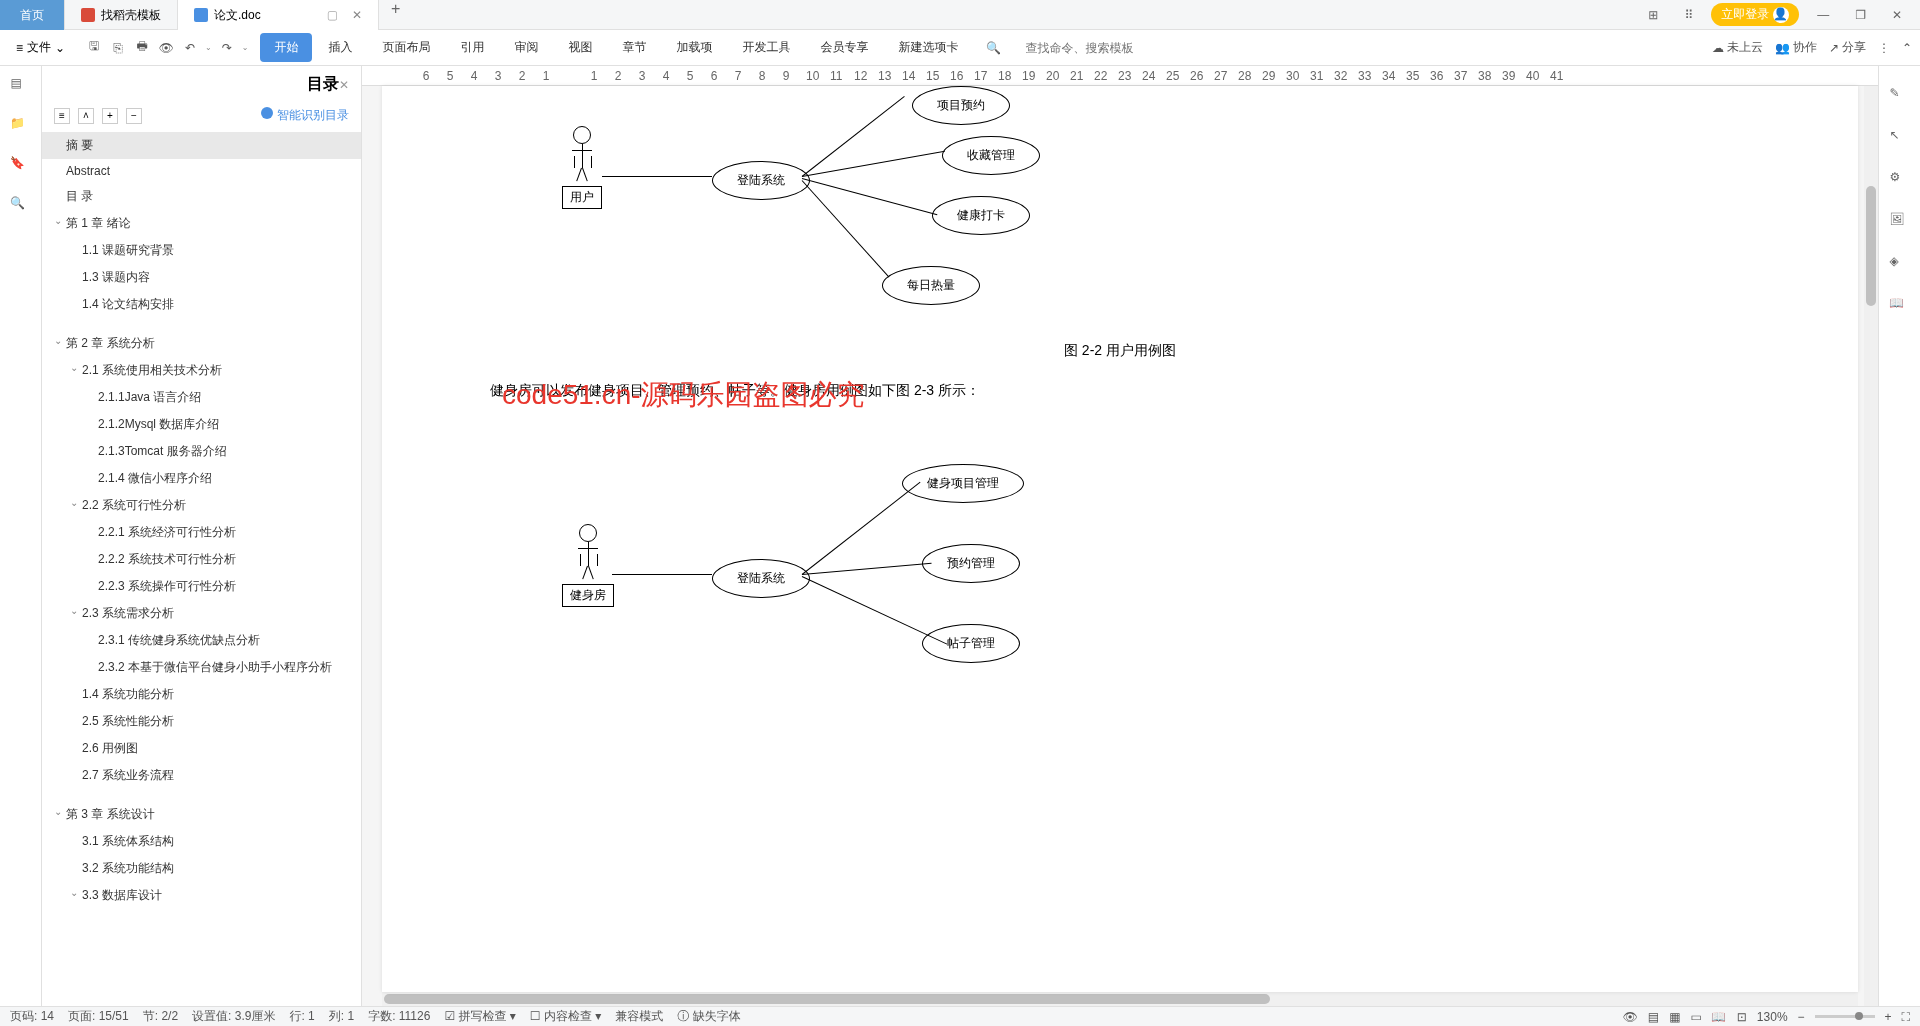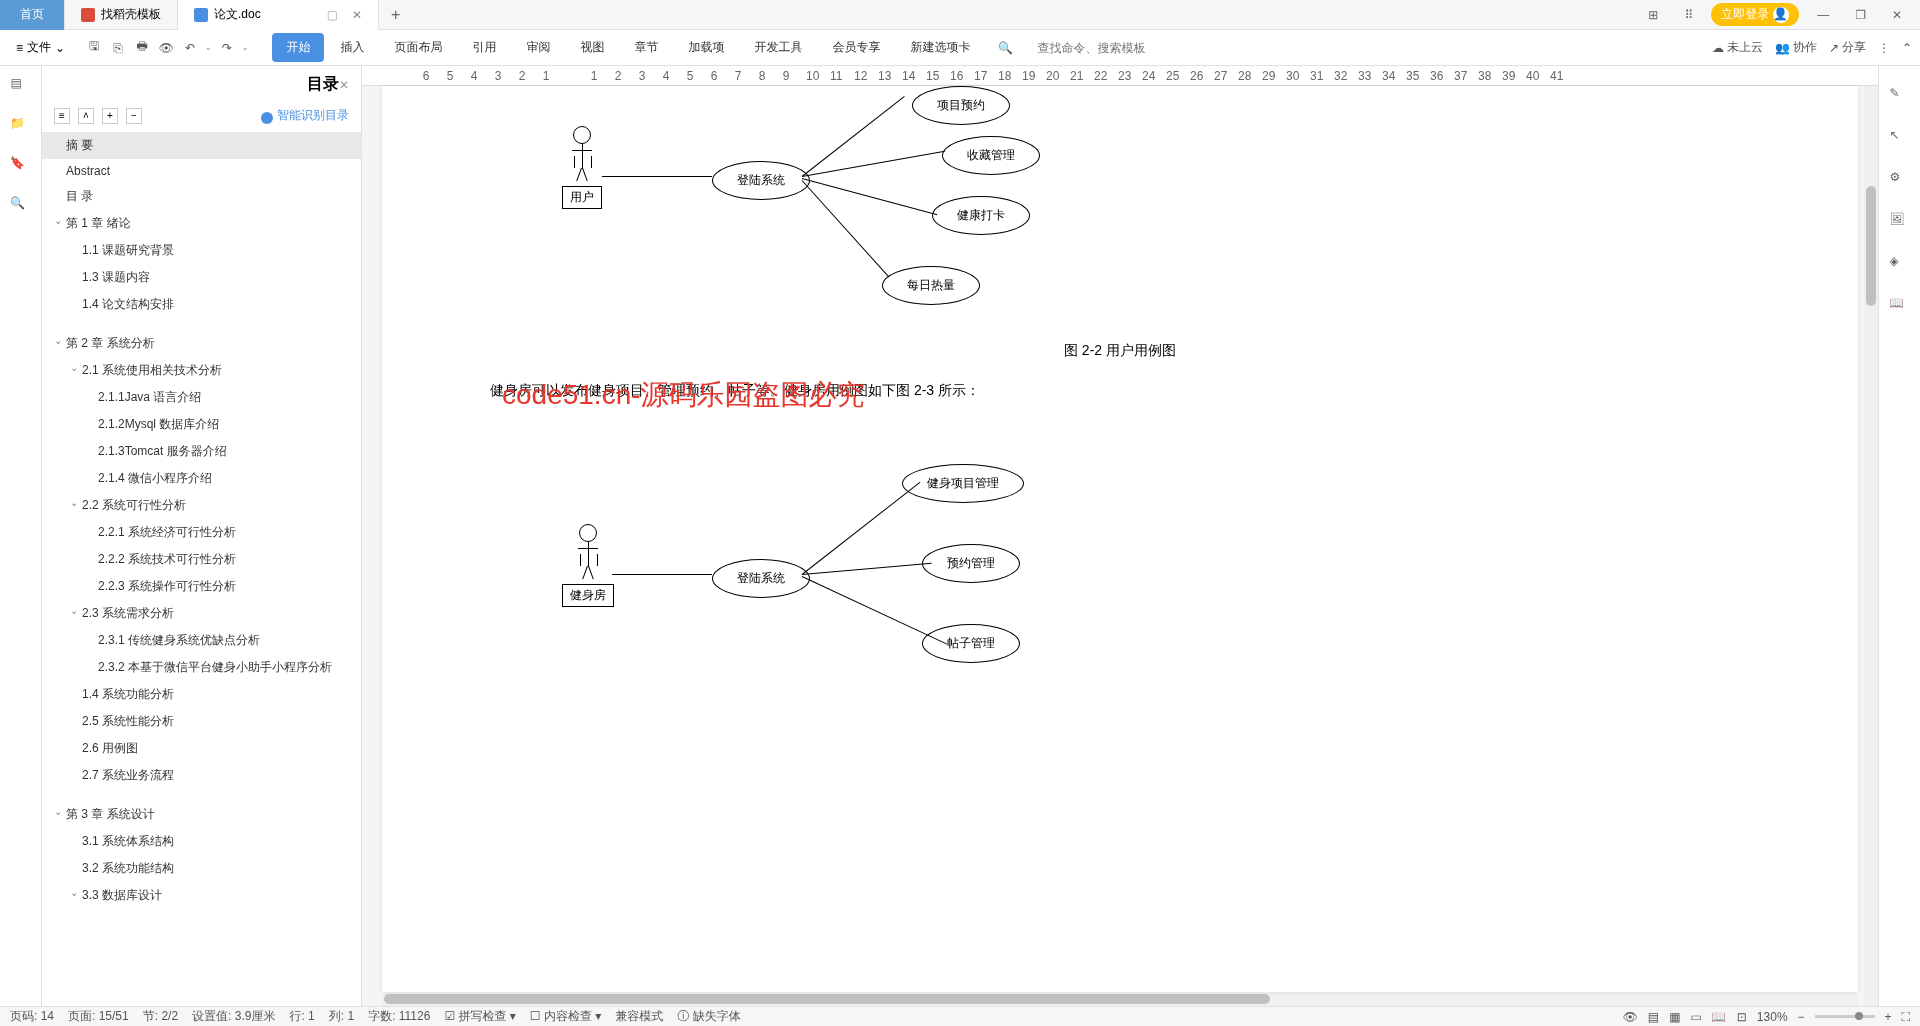--- a/index.html
+++ b/index.html
@@ -1,45 +1,45 @@
 <!DOCTYPE html>
 <html><head>
 <meta charset="utf-8">
 <style>
 *{margin:0;padding:0;box-sizing:border-box;font-family:"Microsoft YaHei",sans-serif;font-size:12px}
 body{background:#fff;overflow:hidden}
-.titlebar{height:30px;display:flex;align-items:center;background:#f5f6f7;border-bottom:1px solid #e0e0e0}
+.titlebar{height:30px;display:flex;background:#f5f6f7;border-bottom:1px solid #e0e0e0}
 .tab{height:30px;padding:0 16px;display:flex;align-items:center;gap:6px;border-right:1px solid #e0e0e0;cursor:pointer}
 .tab.home{background:#5a9bd5;color:#fff;padding:0 20px}
 .tab.active{background:#fff}
 .tab-icon{width:14px;height:14px;display:inline-block}
 .tab-close{margin-left:8px;color:#888;cursor:pointer}
 .tab-add{padding:0 12px;color:#666;cursor:pointer;font-size:16px}
 .titlebar-right{margin-left:auto;display:flex;align-items:center;gap:10px;padding-right:10px}
 .login-btn{background:#ffc107;color:#fff;padding:3px 10px;border-radius:12px;display:flex;align-items:center;gap:4px}
 .win-btn{padding:0 8px;color:#666;cursor:pointer}
 .menubar{height:36px;display:flex;align-items:center;border-bottom:1px solid #e0e0e0;padding:0 8px;gap:4px}
 .file-menu{display:flex;align-items:center;gap:4px;padding:0 8px;cursor:pointer}
 .toolbar-icons{display:flex;gap:6px;align-items:center;padding:0 8px}
 .tbicon{width:18px;height:18px;color:#555;cursor:pointer;display:flex;align-items:center;justify-content:center}
-.menu-tabs{display:flex;gap:2px;margin-left:12px}
+.menu-tabs{display:flex;gap:2px;margin-left:0}
 .menu-tab{padding:6px 14px;cursor:pointer;color:#333}
 .menu-tab.active{background:#4a90e2;color:#fff;border-radius:4px}
 .search-box{margin-left:12px;padding:4px 8px;border:none;width:140px;color:#999}
 .menubar-right{margin-left:auto;display:flex;gap:12px;align-items:center;color:#555}
 .mr-item{display:flex;align-items:center;gap:3px;cursor:pointer}
 .main{display:flex;height:calc(100vh - 86px)}
 .left-rail{width:42px;border-right:1px solid #e0e0e0;display:flex;flex-direction:column;align-items:center;padding-top:10px;gap:20px}
 .rail-icon{width:20px;height:20px;color:#666;cursor:pointer}
 .outline-panel{width:320px;border-right:1px solid #e0e0e0;display:flex;flex-direction:column;overflow:hidden}
 .outline-header{display:flex;align-items:center;padding:8px 12px;justify-content:flex-end}
 .outline-title{font-size:16px;font-weight:bold}
 .outline-tools{display:flex;align-items:center;padding:4px 12px;gap:8px;font-size:11px}
 .ot-btn{width:16px;height:16px;border:1px solid #ccc;display:flex;align-items:center;justify-content:center;cursor:pointer;font-size:10px}
-.smart-toc{margin-left:auto;color:#4a90e2;display:flex;align-items:flex-end;gap:4px;cursor:pointer}
+.smart-toc{margin-left:auto;color:#4a90e2;display:flex;align-items:flex-start;gap:4px;cursor:pointer}
 .outline-tree{flex:1;overflow-y:auto;padding:4px 0}
 .tree-item{padding:5px 12px;cursor:pointer;display:flex;color:#333}
 .tree-item.selected{background:#e8e8e8}
 .tree-arrow{width:12px;display:inline-block;color:#888;font-size:10px}
 .indent-1{padding-left:28px}.indent-2{padding-left:44px}
 .doc-area{flex:1;display:flex;flex-direction:column;background:#f5f5f5;position:relative;overflow:hidden}
 .ruler{height:20px;background:#fff;border-bottom:1px solid #ddd;display:flex;align-items:center;padding-left:60px;font-size:9px;color:#666;gap:16px;overflow:hidden}
 .ruler span{width:8px;text-align:center}
 .page{flex:1;background:#fff;margin:0 20px;box-shadow:0 0 4px rgba(0,0,0,0.1);padding:20px 80px;position:relative;overflow:hidden}
 .diagram{position:relative;height:200px}

